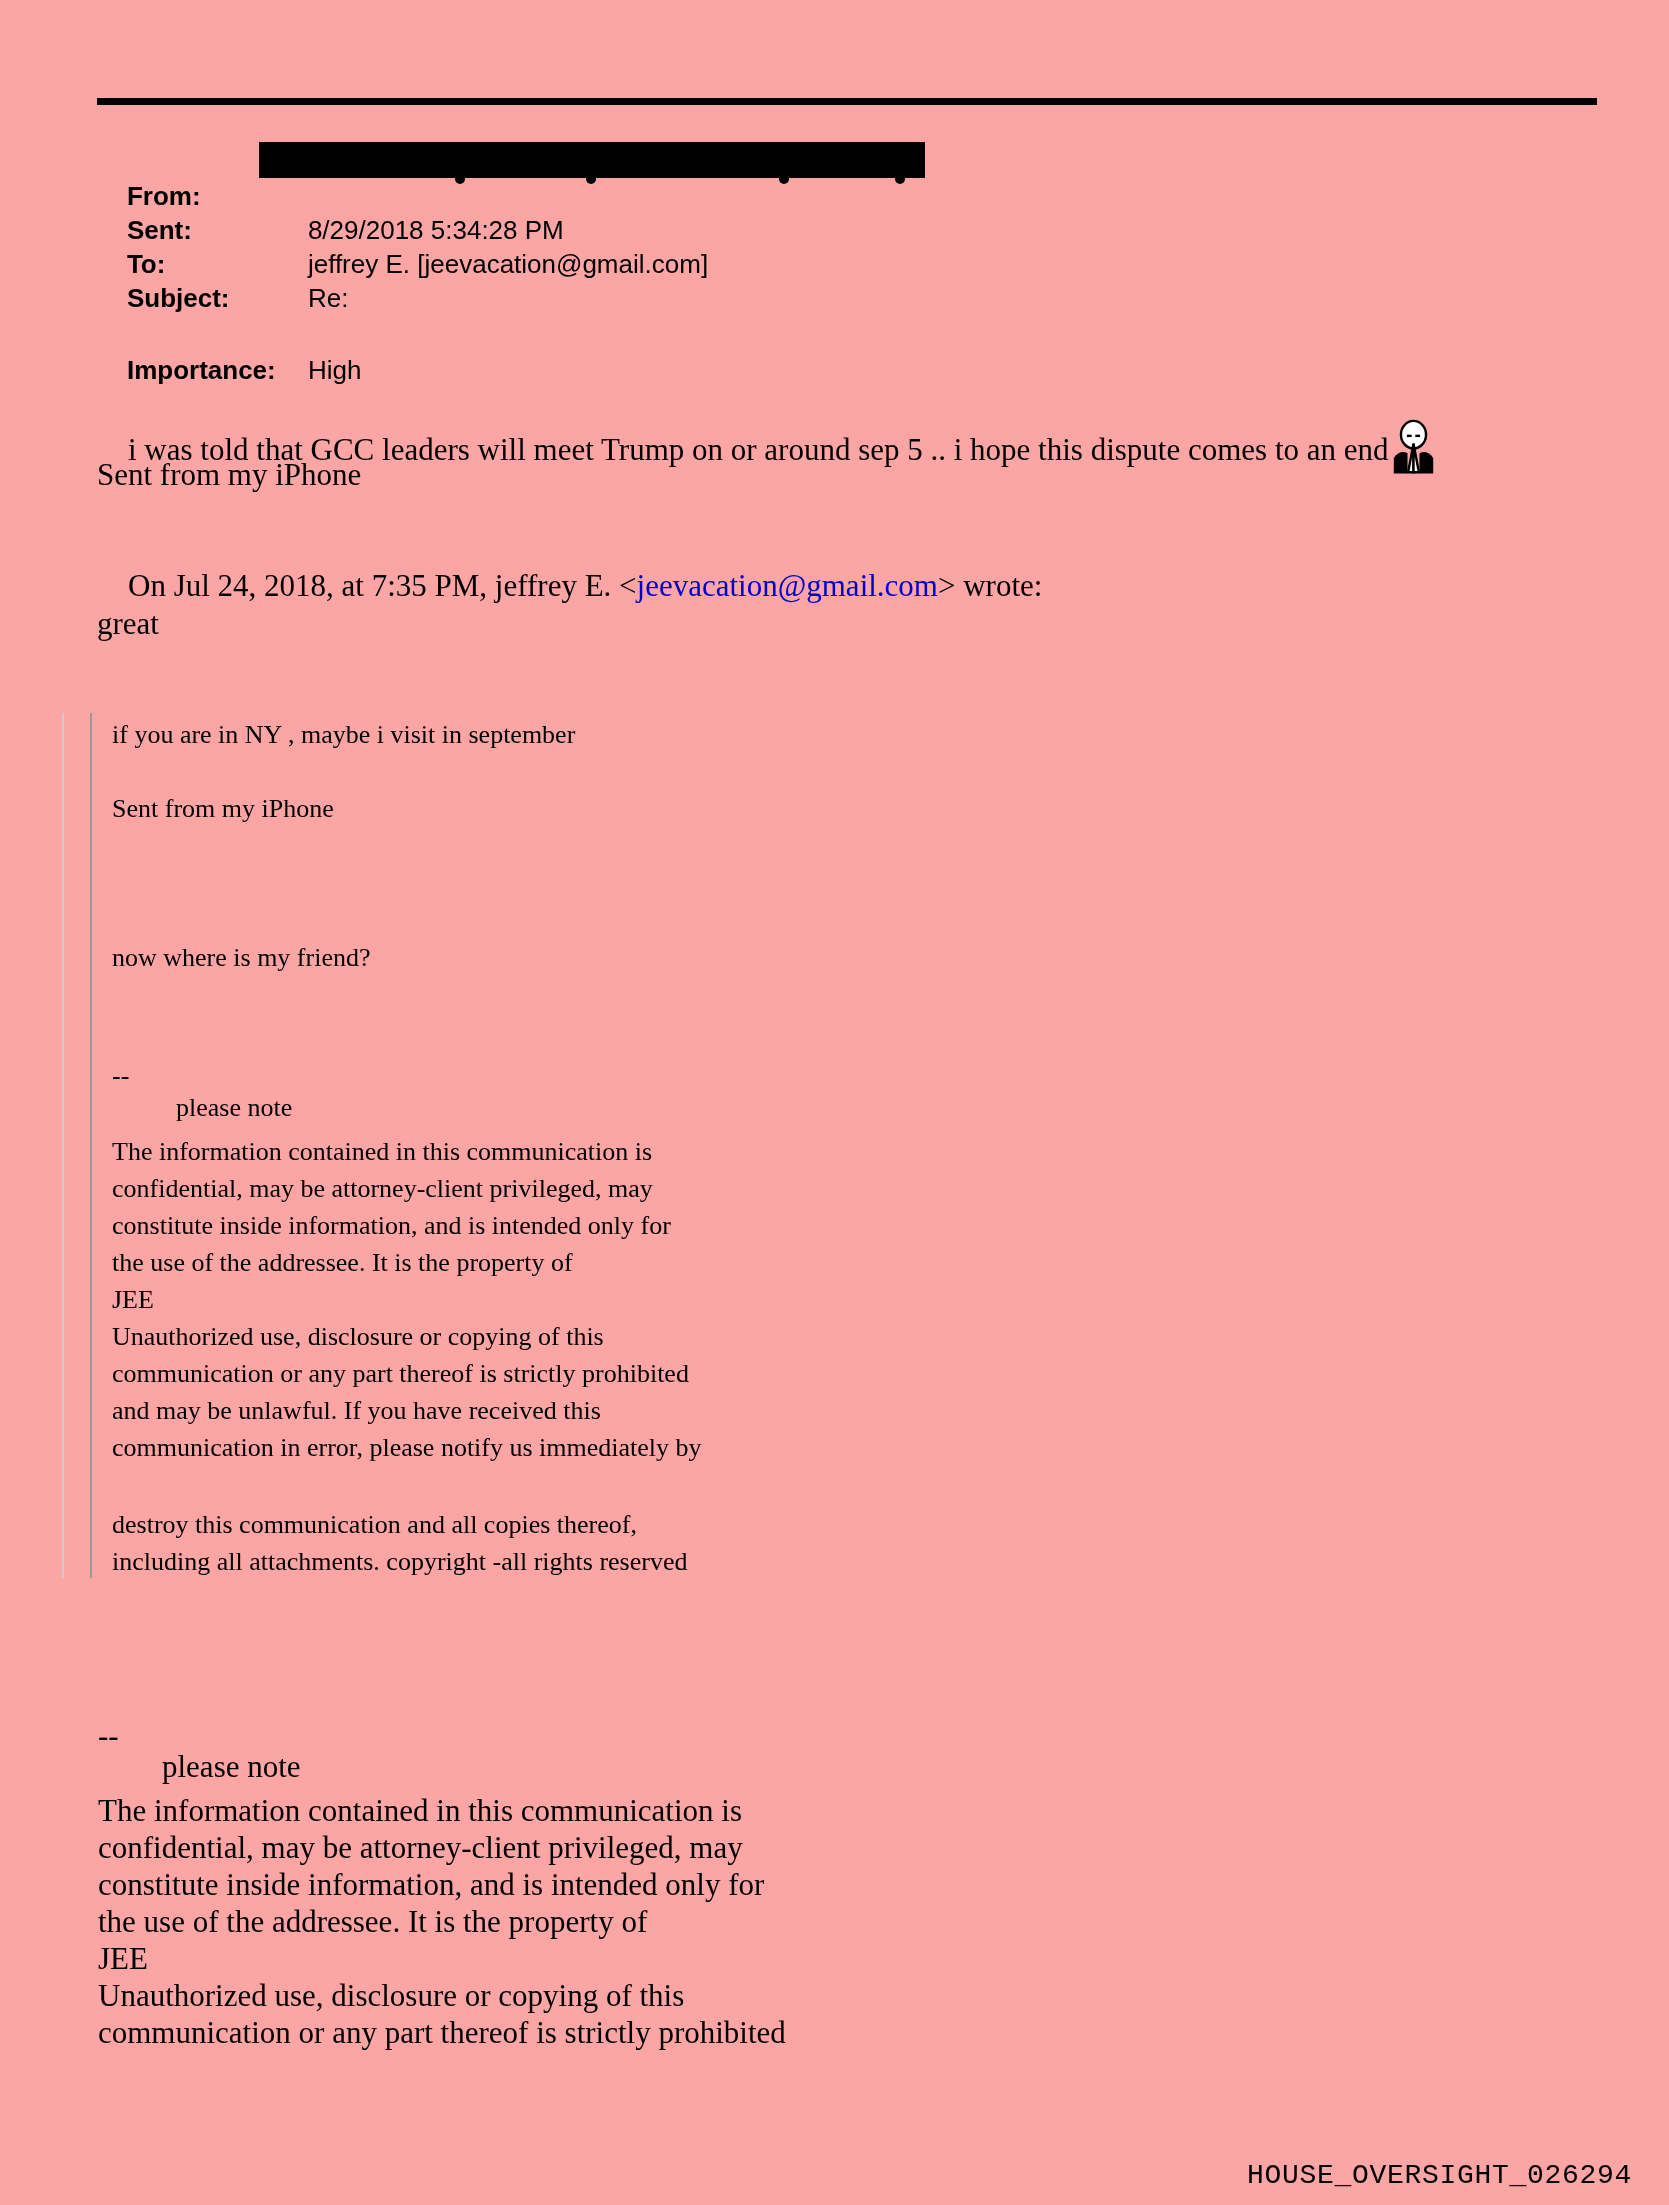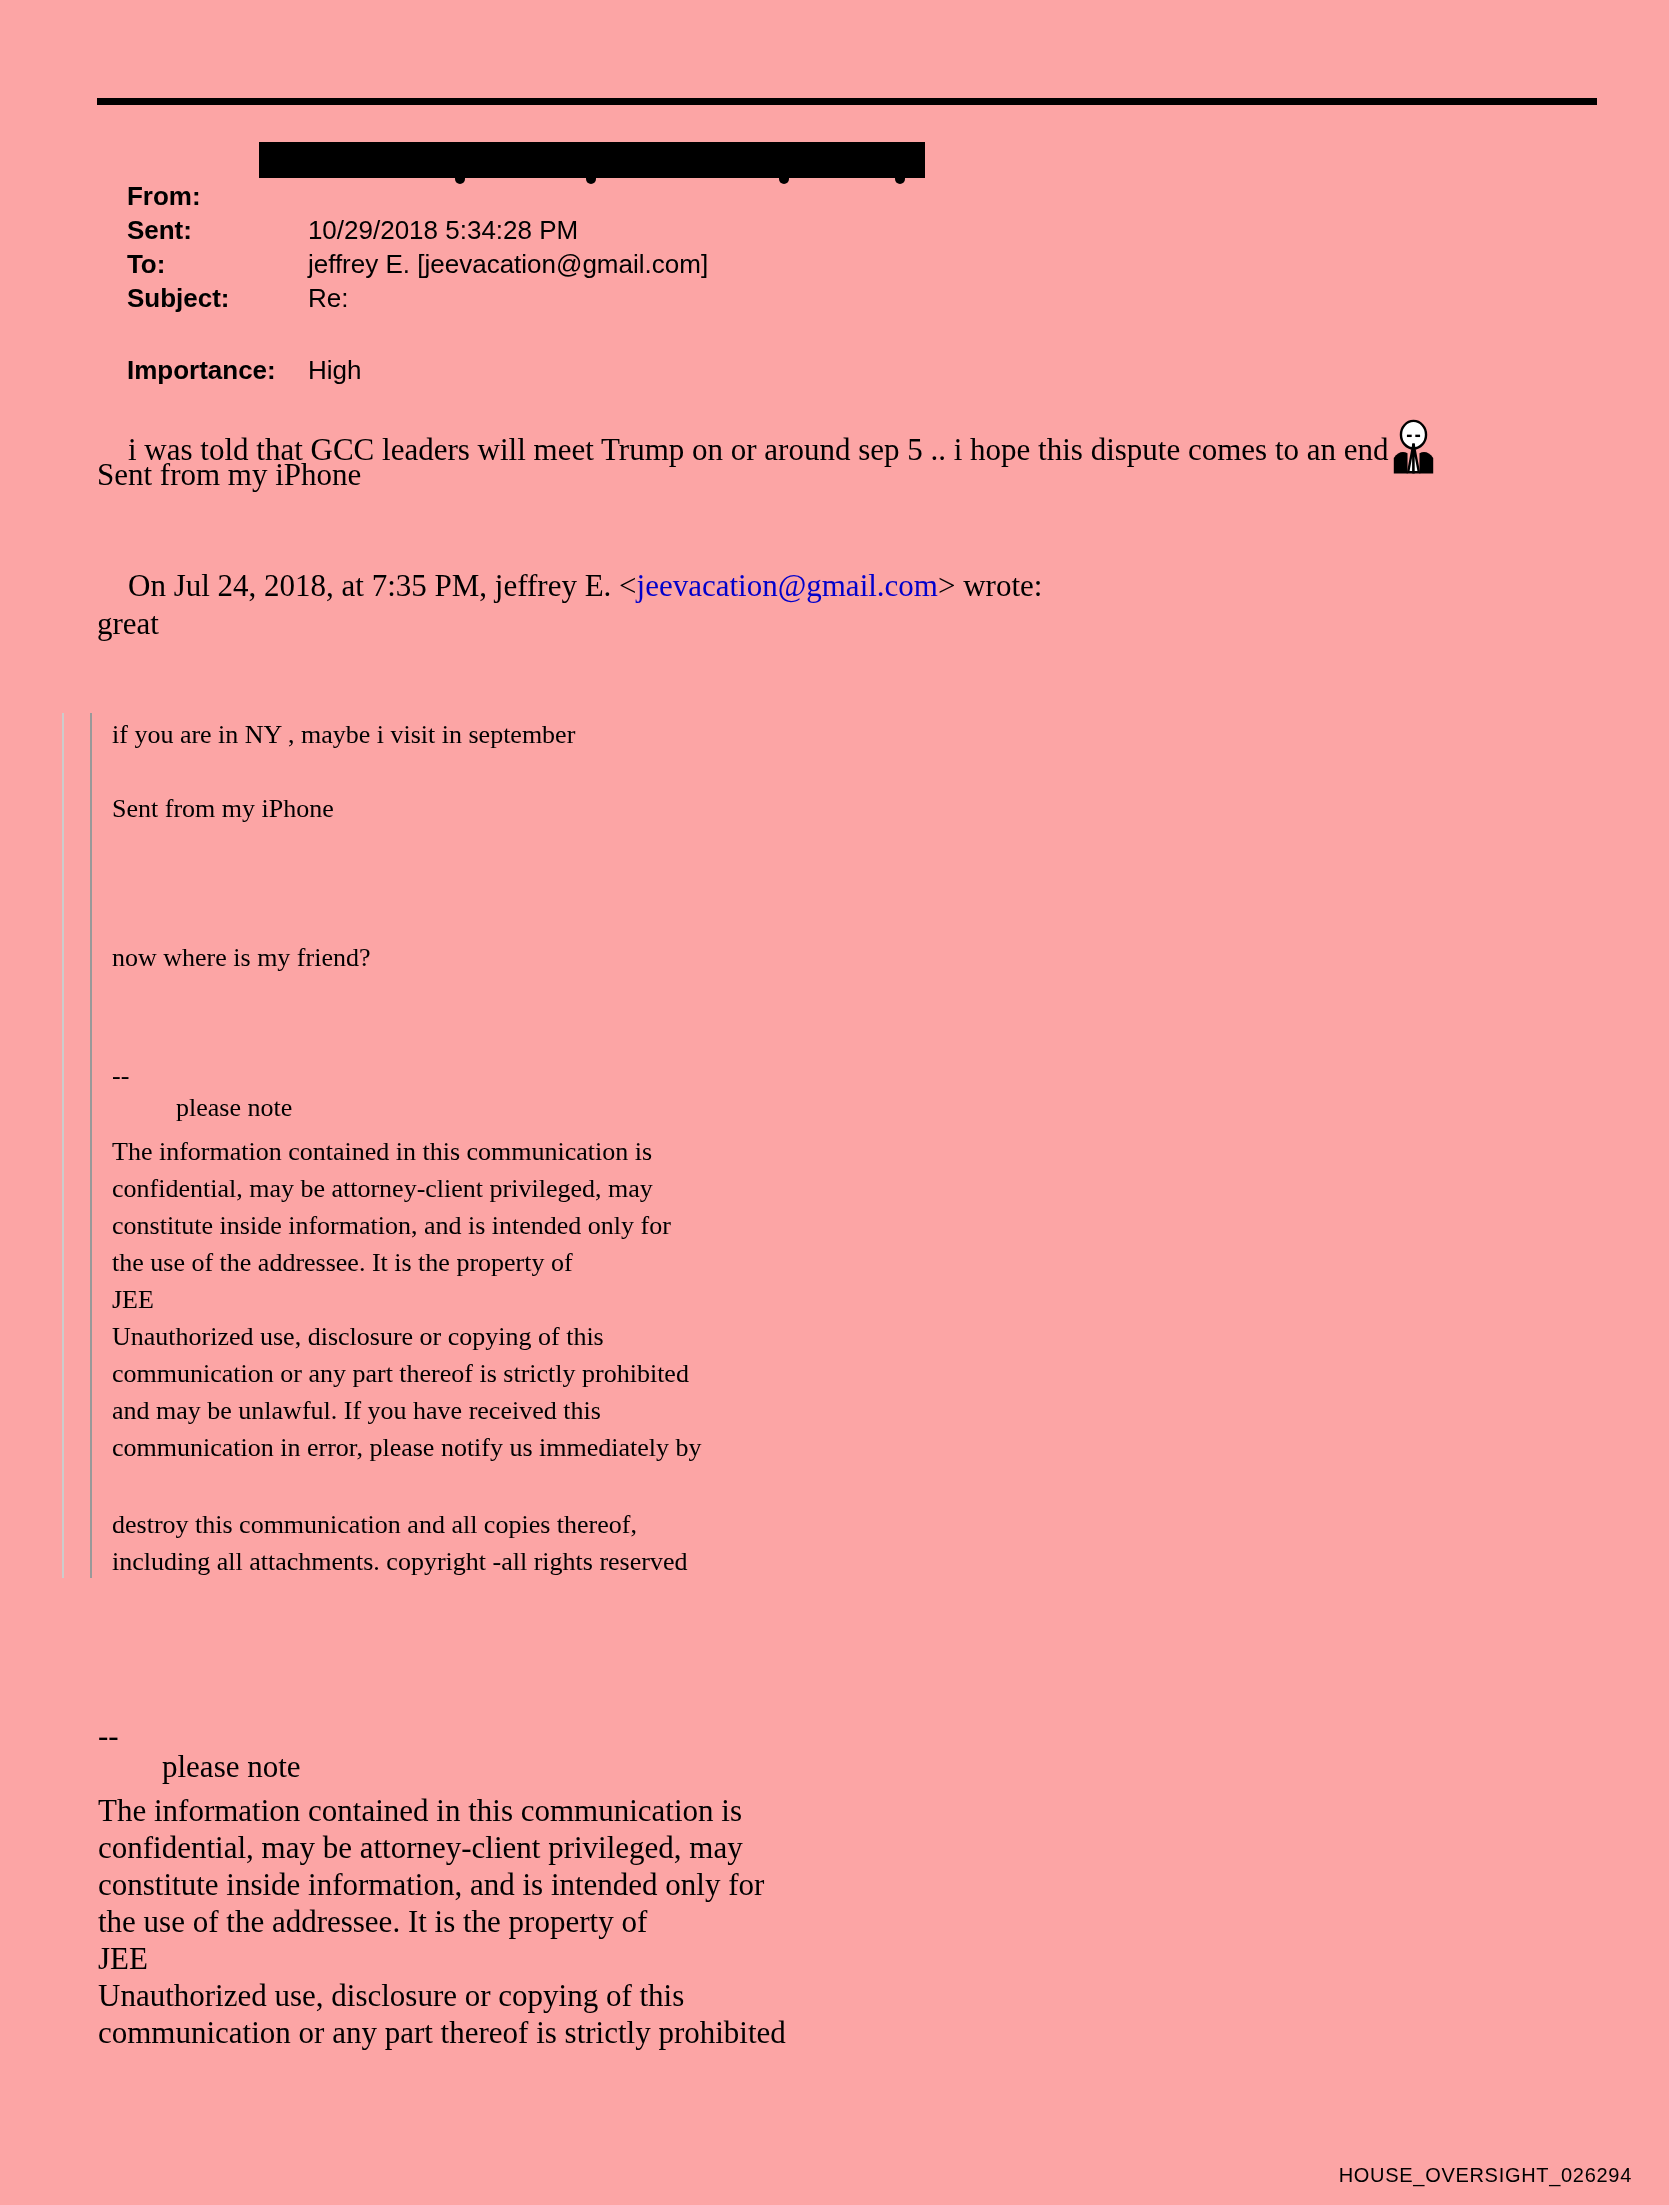--- a/index.html
+++ b/index.html
@@ -67,42 +67,42 @@
   .multiline{white-space:pre-line;margin-top:8px;}
   
   .disc2{
     position:absolute;left:98px;top:1714px;width:916px;height:340px;
     font-size:31px;line-height:37px;
   }
   .d2line{position:absolute;left:0;font-size:31px;line-height:37px;white-space:pre;}
   
   .footer{
     position:absolute;right:37px;top:2157px;
-    font-family:Liberation Sans, sans-serif;
-    font-size:20px;line-height:37px;letter-spacing:0.7px;
+    font-family:Liberation Mono, monospace;
+    font-size:28px;line-height:37px;letter-spacing:0.7px;
   }
 </style>
 </head>
 <body>
 
 <div class="page">
 
   <div class="top-rule"></div>
 
   <div class="hrow" style="top:147px">
     <span class="hlabel">From:</span>
   </div>
   <div class="from-bar">
     <span class="tick t1"></span>
     <span class="tick t2"></span>
     <span class="tick t3"></span>
     <span class="tick t4"></span>
   </div>
   <div class="hrow" style="top:181px">
-    <span class="hlabel">Sent:</span><span class="hvalue">10/29/2018 5:34:28 PM</span>
+    <span class="hlabel">Sent:</span><span class="hvalue">8/29/2018 5:34:28 PM</span>
   </div>
   <div class="hrow" style="top:215px">
     <span class="hlabel">To:</span><span class="hvalue">jeffrey E. [jeevacation@gmail.com]</span>
   </div>
   <div class="hrow" style="top:249px">
     <span class="hlabel">Subject:</span><span class="hvalue">Re:</span>
   </div>
   <div class="hrow" style="top:321px">
     <span class="hlabel">Importance:</span><span class="hvalue">High</span>
   </div>

